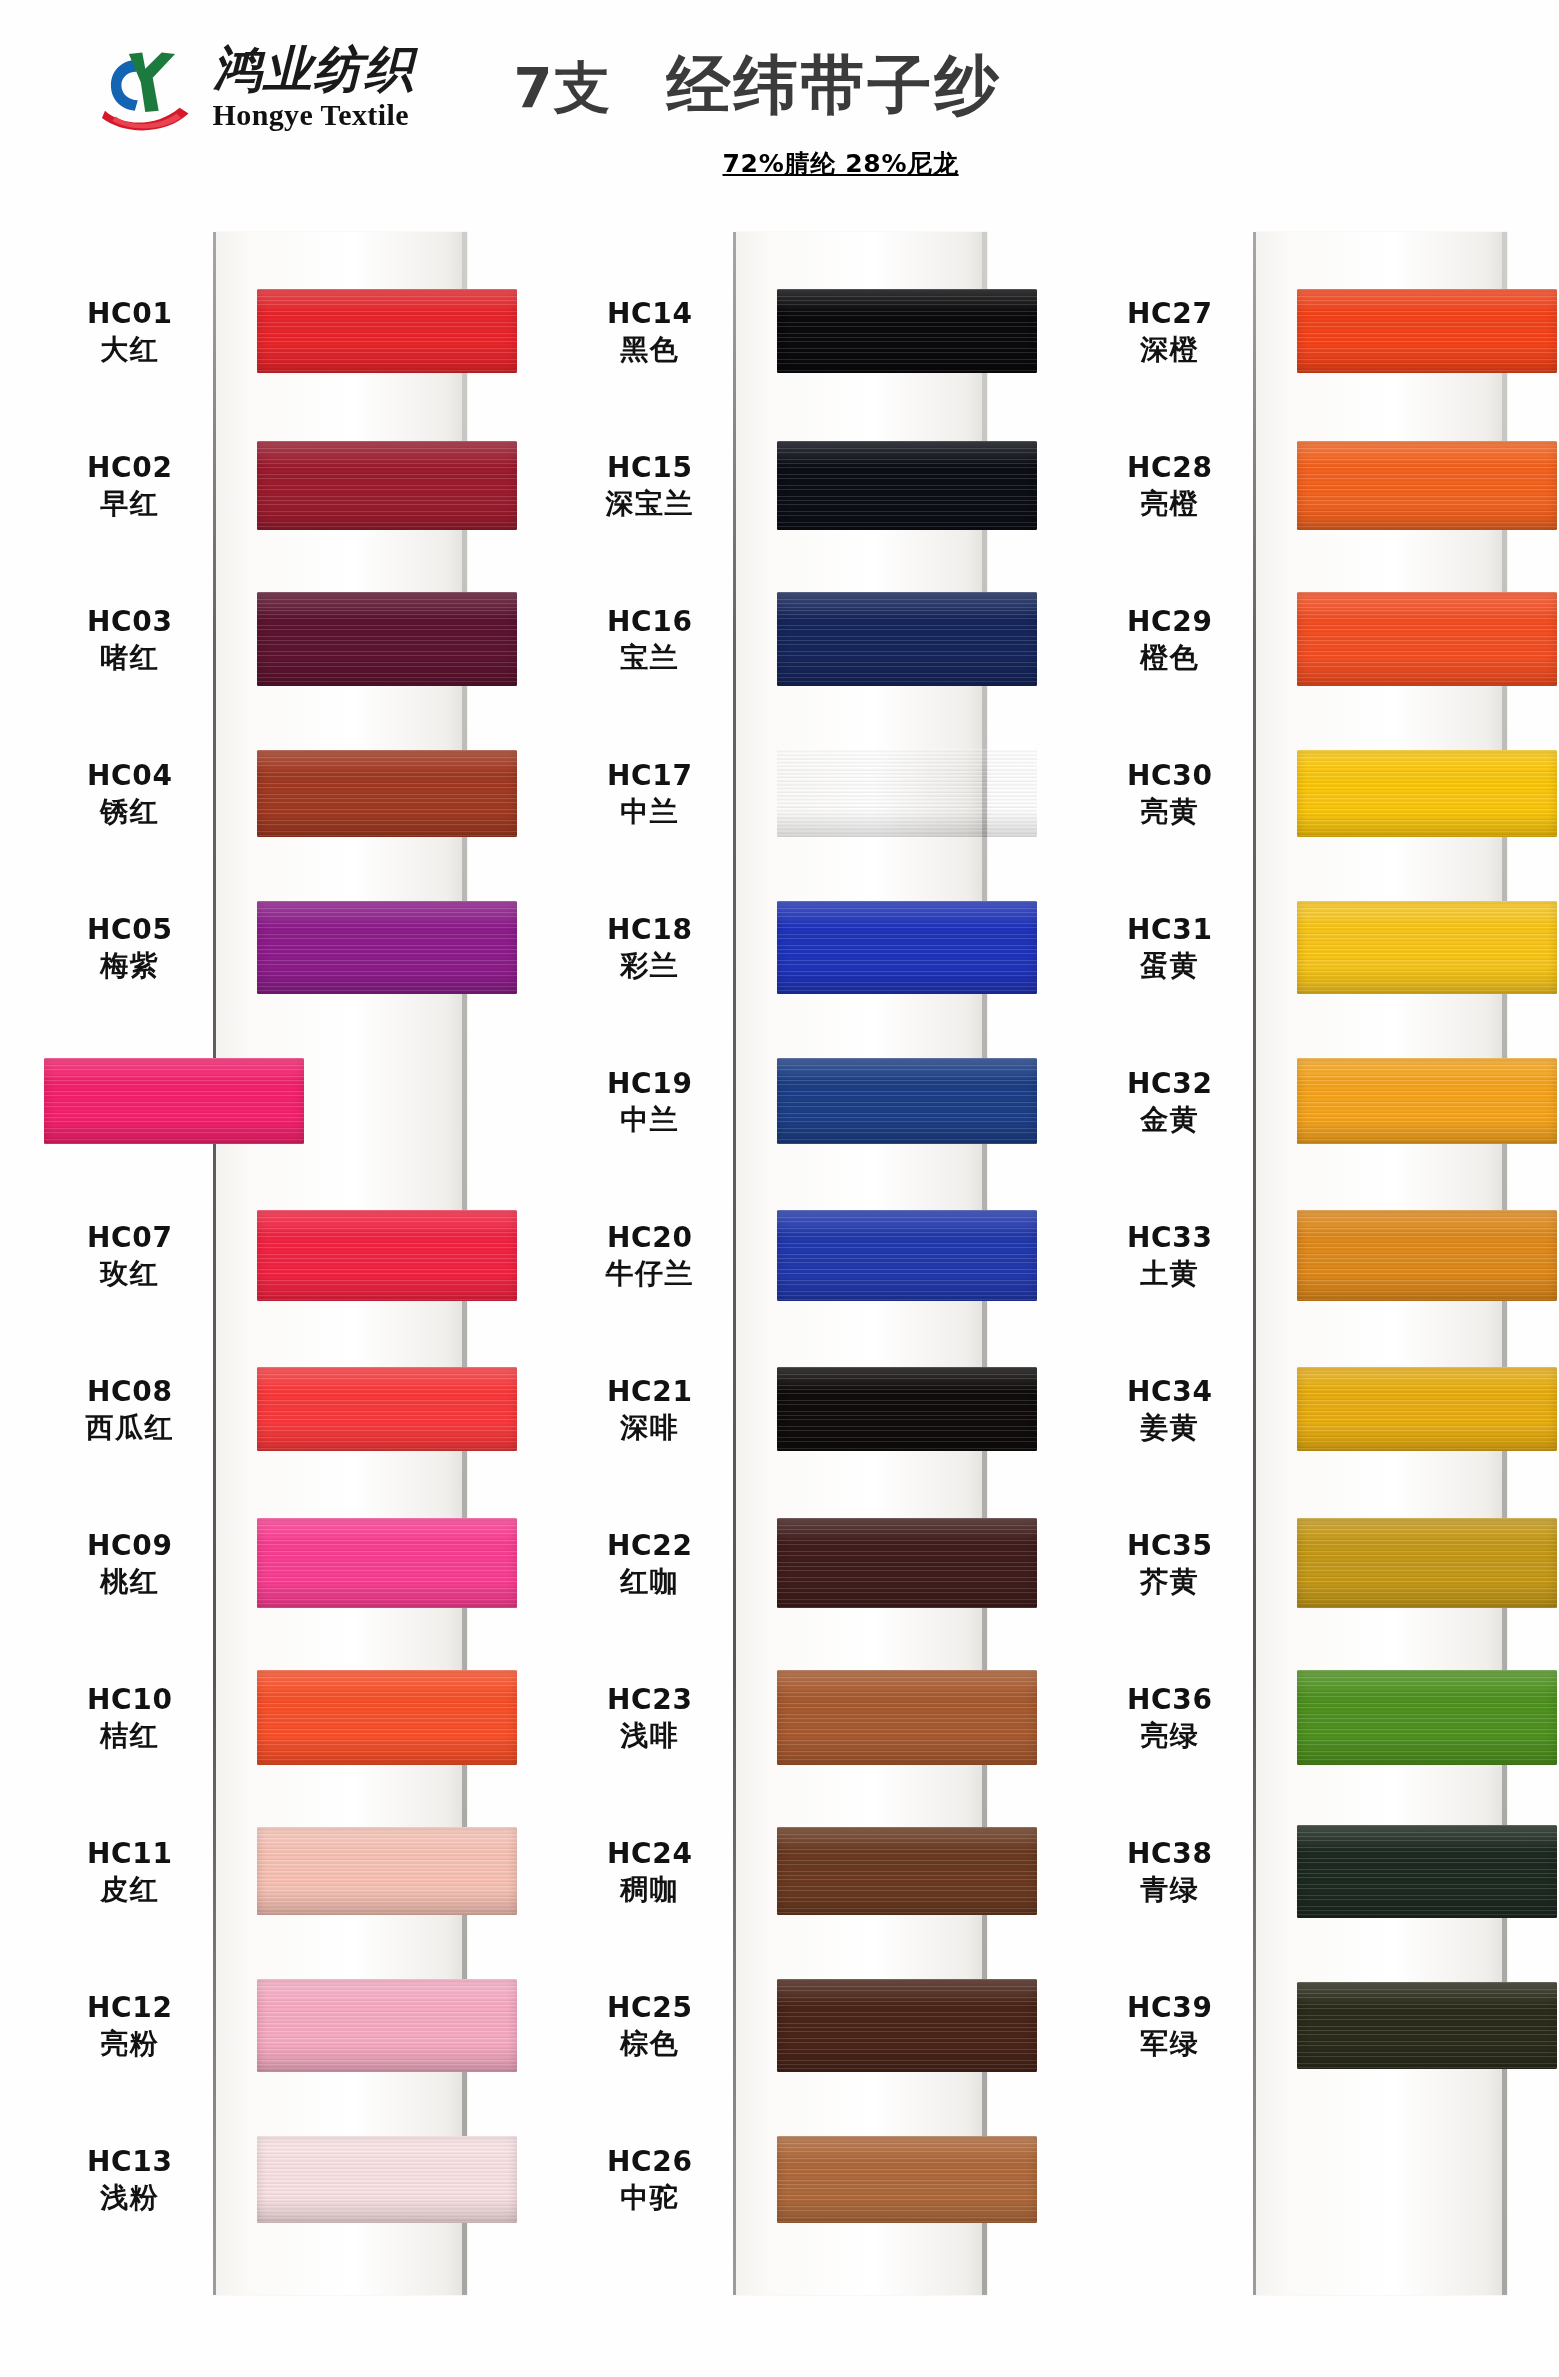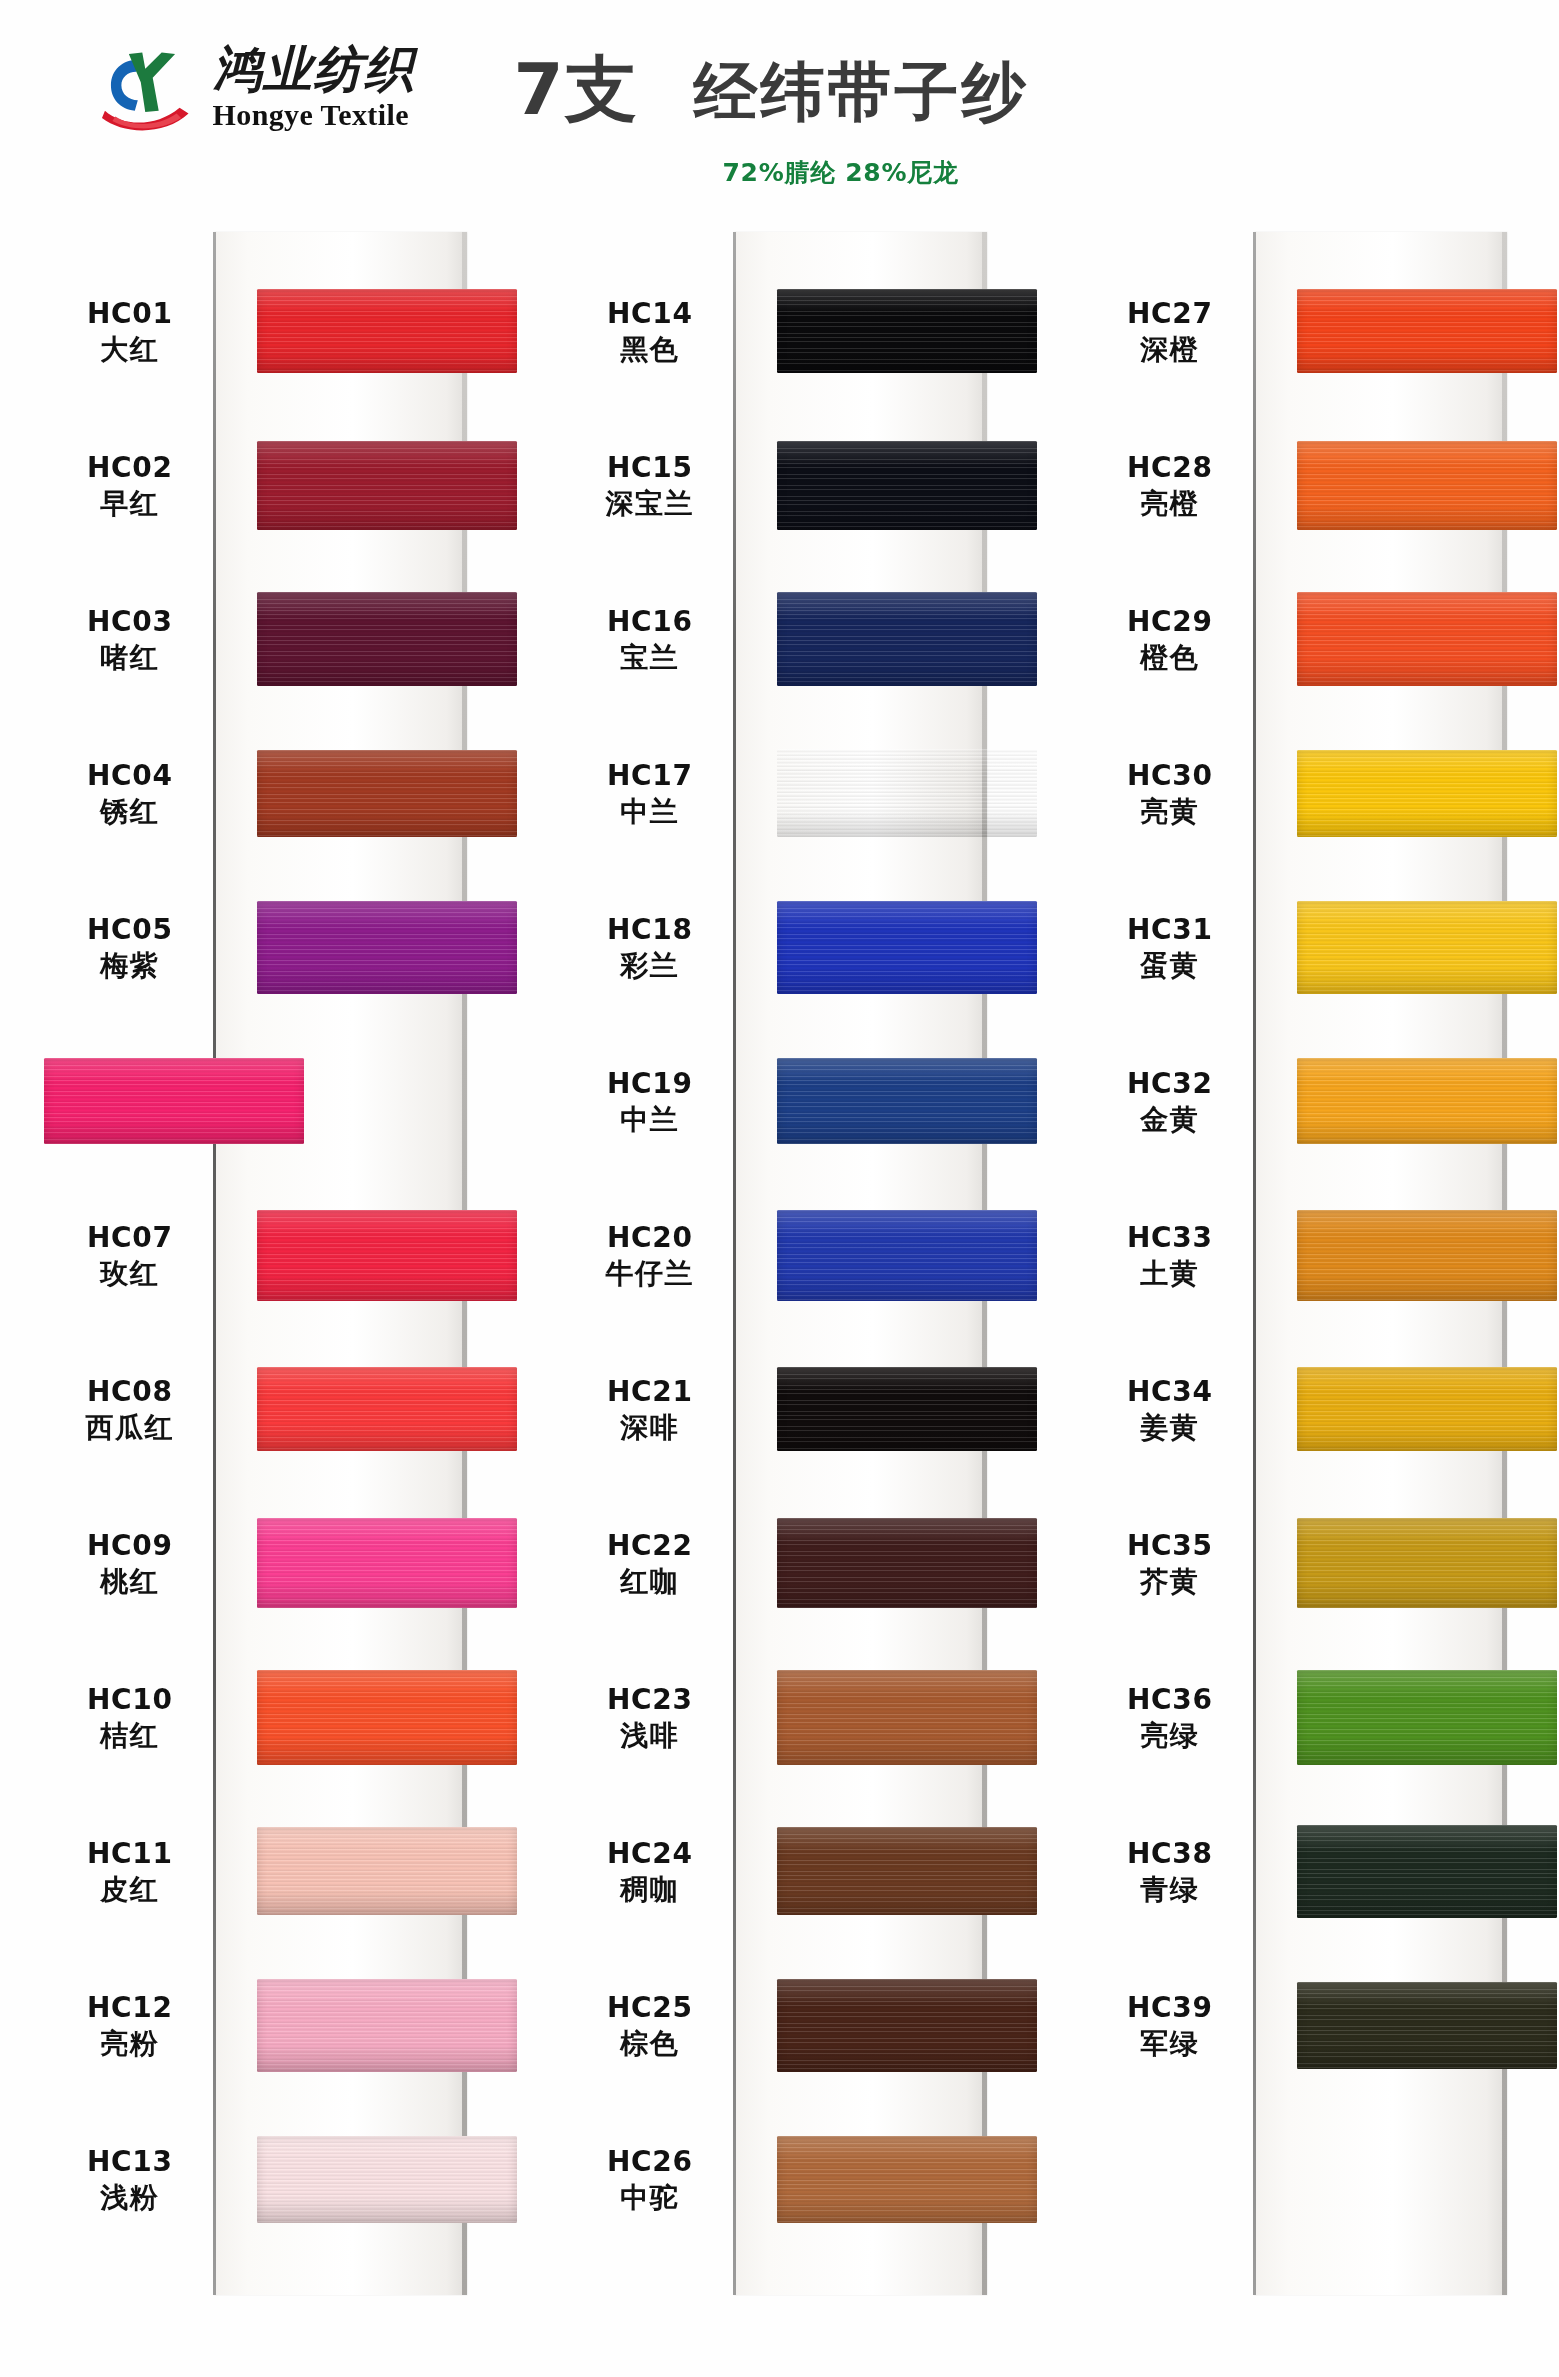--- a/index.html
+++ b/index.html
@@ -73,41 +73,42 @@
     flex-direction: column;
     align-items: flex-start;
     padding-top: 3px;
   }
   .title-row {
     display: flex;
     align-items: baseline;
   }
   .title-count {
     font-family: "DejaVu Sans", sans-serif;
-    font-size: 72px;
+    font-size: 56px;
     font-weight: bold;
     color: #3b3b3b;
     letter-spacing: 1.5px;
   }
   .title-name {
     font-family: "DejaVu Sans", sans-serif;
     font-size: 64px;
     font-weight: bold;
     color: #3b3b3b;
     letter-spacing: 3px;
     margin-left: 55px;
   }
   .title-sub {
     font-family: "DejaVu Sans", sans-serif;
     font-size: 25px;
     font-weight: bold;
-    color: #15803d;
+    color: #000000;
     letter-spacing: 0.7px;
     margin-top: 18px;
     margin-left: 209px;
+    text-decoration: underline;
   }
 
   
   .columns {
     position: relative;
     display: flex;
     padding: 0 0 0 0;
     height: 2146px;
   }
 

